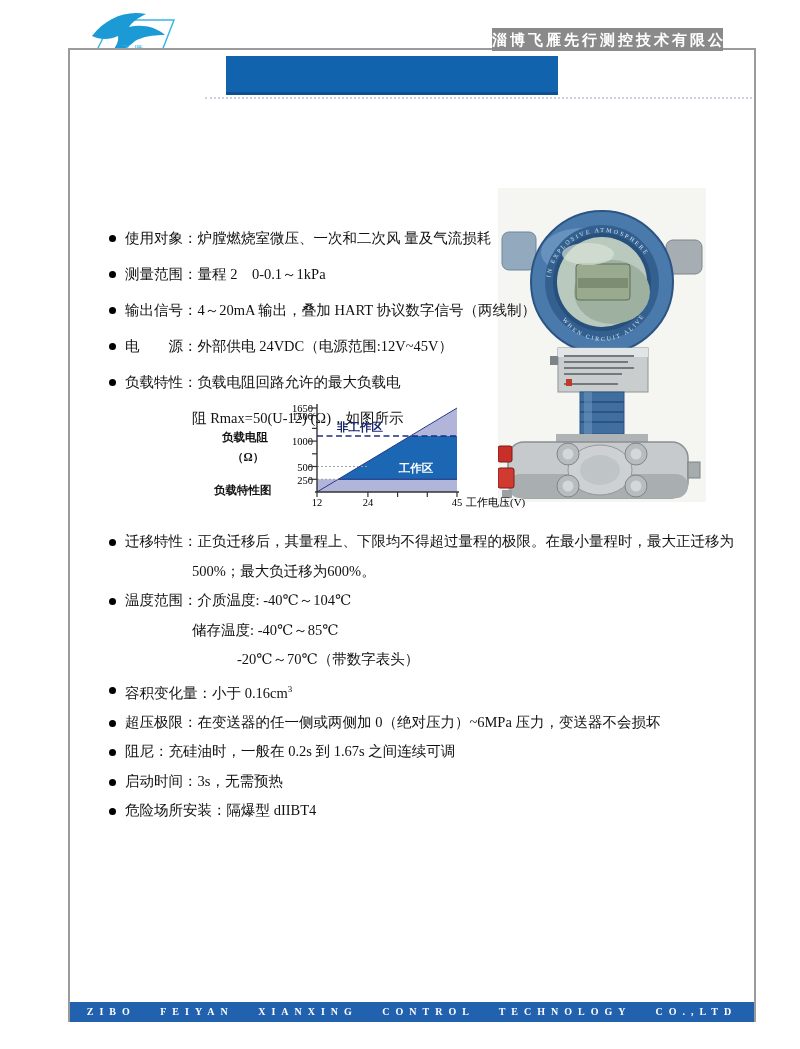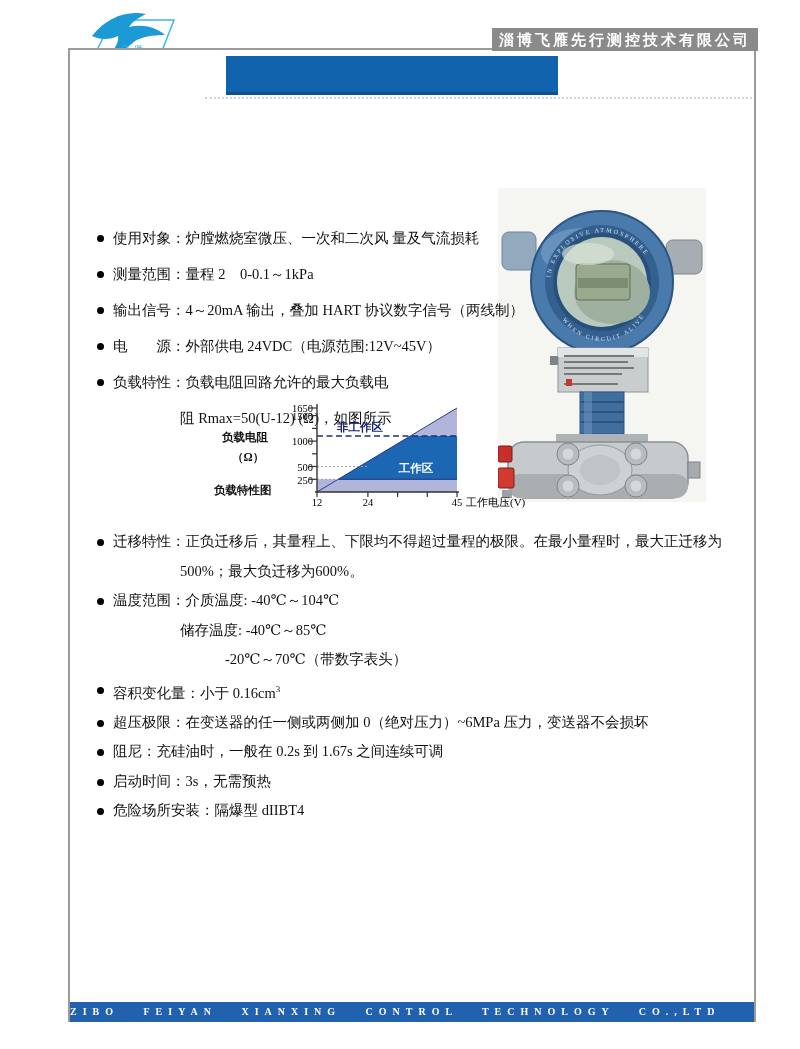--- a/index.html
+++ b/index.html
@@ -3,54 +3,54 @@
 <meta charset="utf-8">
 <style>
   html,body{margin:0;padding:0;}
   body{
     width:800px;height:1049px;position:relative;background:#ffffff;
     font-family:"Liberation Serif","DejaVu Serif",serif;color:#111;overflow:hidden;
   }
   
   .logo{position:absolute;left:82px;top:6px;}
   .company-bar{
-    position:absolute;left:492px;top:28px;width:266px;height:23px;background:#8a8a8a;
+    position:absolute;left:492px;top:28px;width:231px;height:23px;background:#8a8a8a;
     color:#fff;font-family:"Liberation Sans","DejaVu Sans",sans-serif;
     font-size:15px;font-weight:bold;letter-spacing:3px;text-align:center;line-height:24px;
     white-space:nowrap;z-index:3;
   }
   
   .page{
     position:absolute;left:68px;top:48px;width:688px;height:974px;
     border:2px solid #9b9b9b;border-bottom:none;box-sizing:border-box;background:#fff;
   }
   .banner{position:absolute;left:156px;top:6px;width:332px;height:36px;background:#1263ad;border-bottom:3px solid #0d4f91;}
   .dotted-rule{position:absolute;left:135px;right:2px;top:47px;border-top:2px dotted #ccd3dc;height:0;}
   
   .specs{position:absolute;font-size:14.5px;}
   .specs-1{left:0;top:170px;width:480px;}
   .specs-2{left:0;top:477px;width:672px;}
-  .spec-item{position:relative;margin-left:43px;}
+  .spec-item{position:relative;margin-left:55px;}
   .spec-line{white-space:nowrap;}
   .specs-1 .spec-line{line-height:36px;}
   .specs-2 .spec-line{line-height:29.5px;}
   .bullet{position:absolute;left:-16px;top:15px;width:7px;height:7px;border-radius:50%;background:#000;}
   .specs-2 .bullet{top:12px;}
   .cont{margin-left:67px;}
   .ind2{margin-left:112px;}
   sup{font-size:9px;}
   
   .chart-wrap{position:absolute;left:142px;top:350px;width:320px;height:128px;}
   .chart-wrap svg text{font-family:"Liberation Serif","DejaVu Serif",serif;}
   
   .photo{position:absolute;left:428px;top:138px;width:208px;height:314px;}
   
   .footer-bar{
     position:absolute;left:0;right:0;bottom:0;height:20px;background:#2161ad;color:#fff;
-    text-align:left;font-size:10px;font-weight:bold;letter-spacing:6px;word-spacing:16px;
+    text-align:center;font-size:10px;font-weight:bold;letter-spacing:6px;word-spacing:16px;
     line-height:20px;white-space:nowrap;
   }
 </style>
 </head>
 <body>
 
 <div class="logo">
   <svg width="112" height="58" viewBox="0 0 112 58">
     <polygon points="12,50 30,14 92,14 78,50" fill="#ffffff" stroke="#3bb7e6" stroke-width="1.5"></polygon>
     <path d="M10,30 C24,12 44,4 64,8 C56,12 50,16 47,21 C60,18 74,21 83,29 C70,29 60,31 53,35 C46,41 38,48 29,47 C34,41 37,35 36,30 C28,34 18,34 10,30 Z" fill="#1b9ad6"></path>

